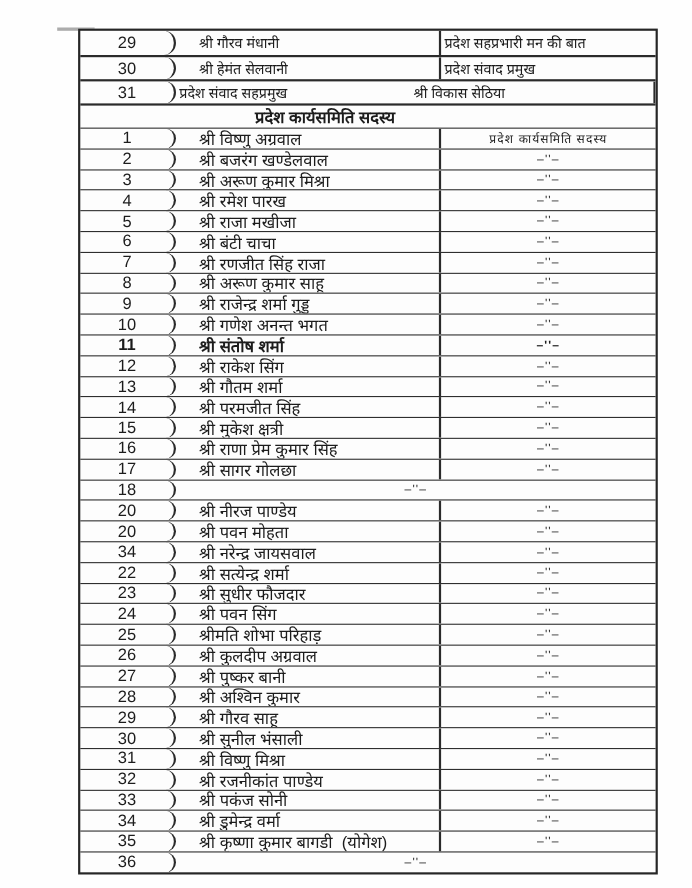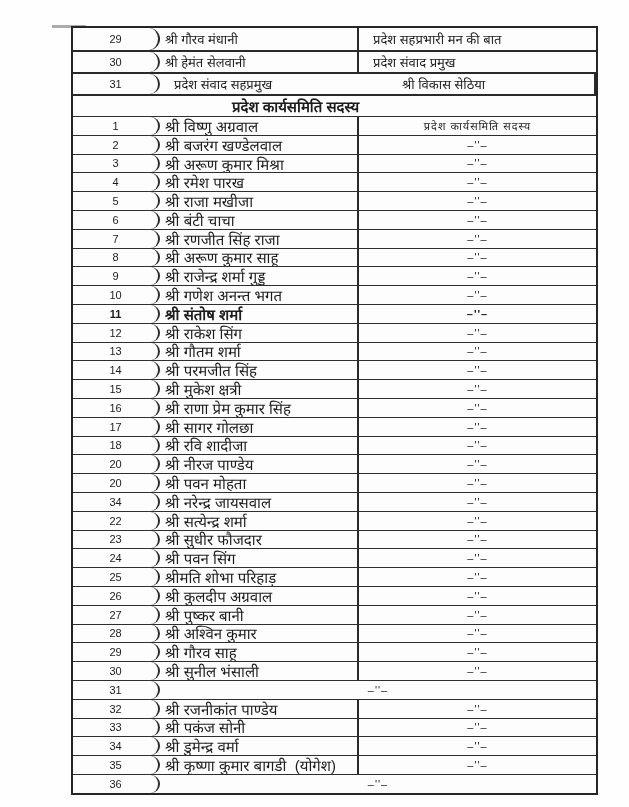--- a/index.html
+++ b/index.html
@@ -42,37 +42,38 @@
   .cell {
     box-sizing: border-box;
     display: flex;
     align-items: center;
     overflow: hidden;
   }
   .c1 {
     width: 87px;
     border-right: 2px solid #2a2a2a;
     justify-content: center;
-    font-size: 11px;
+    font-size: 15px;
     border-radius: 11px;
   }
   .c2 {
-    width: 199px;
+    width: 225px;
     border-right: 2px solid #2a2a2a;
     justify-content: flex-start;
     padding-left: 5px;
     white-space: pre;
+    margin-left: 16px;
   }
   .c3 {
     flex: 1;
   }
   
   .trow { height: 22px; font-size: 13px; }
   .trow + .trow { border-top: 2px solid #2a2a2a; }
-  .trow .c3 { justify-content: flex-start; padding-left: 14px; }
+  .trow .c3 { justify-content: flex-start; padding-left: 3px; }
   
   #section-header-row {
     height: 22px;
     border-top: 2px solid #2a2a2a;
     box-sizing: border-box;
     display: flex;
     align-items: center;
     justify-content: center;
     font-weight: bold;
     font-size: 15px;
@@ -209,21 +210,20 @@
   </div>
 
   <div class="row brow">
     <div class="cell c1">17</div>
     <div class="cell c2">श्री सागर गोलछा</div>
     <div class="cell c3">–''–</div>
   </div>
 
   <div class="row brow">
     <div class="cell c1">18</div>
-    <div class="cell c2">श्री रवि शादीजा</div>
     <div class="cell c3">–''–</div>
   </div>
 
   <div class="row brow">
     <div class="cell c1">20</div>
     <div class="cell c2">श्री नीरज पाण्डेय</div>
     <div class="cell c3">–''–</div>
   </div>
 
   <div class="row brow">
@@ -287,20 +287,21 @@
   </div>
 
   <div class="row brow">
     <div class="cell c1">30</div>
     <div class="cell c2">श्री सुनील भंसाली</div>
     <div class="cell c3">–''–</div>
   </div>
 
   <div class="row brow">
     <div class="cell c1">31</div>
+    <div class="cell c2">श्री विष्णु मिश्रा</div>
     <div class="cell c3">–''–</div>
   </div>
 
   <div class="row brow">
     <div class="cell c1">32</div>
     <div class="cell c2">श्री रजनीकांत पाण्डेय</div>
     <div class="cell c3">–''–</div>
   </div>
 
   <div class="row brow">

